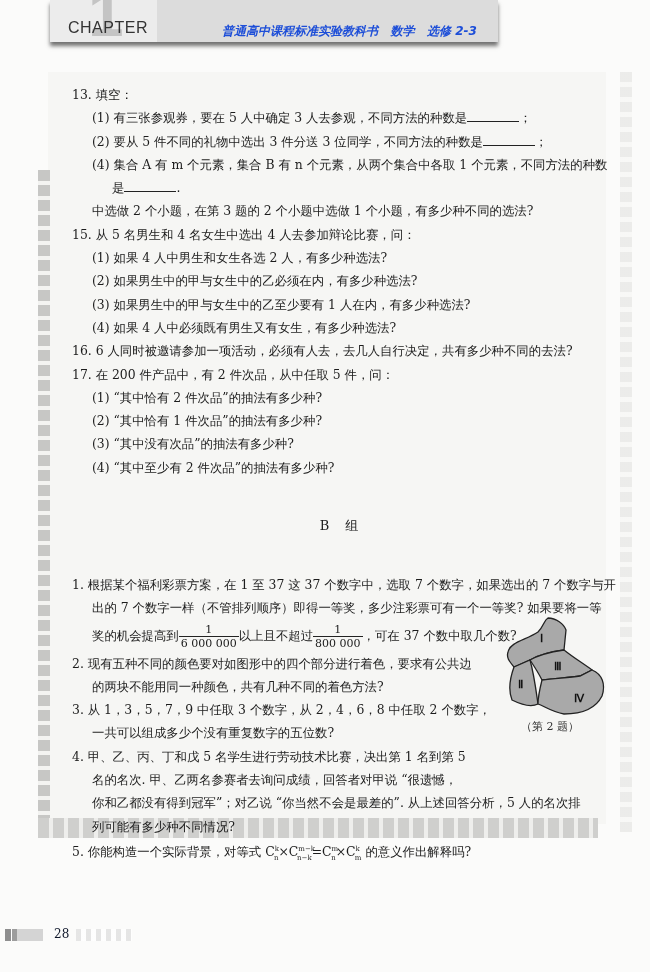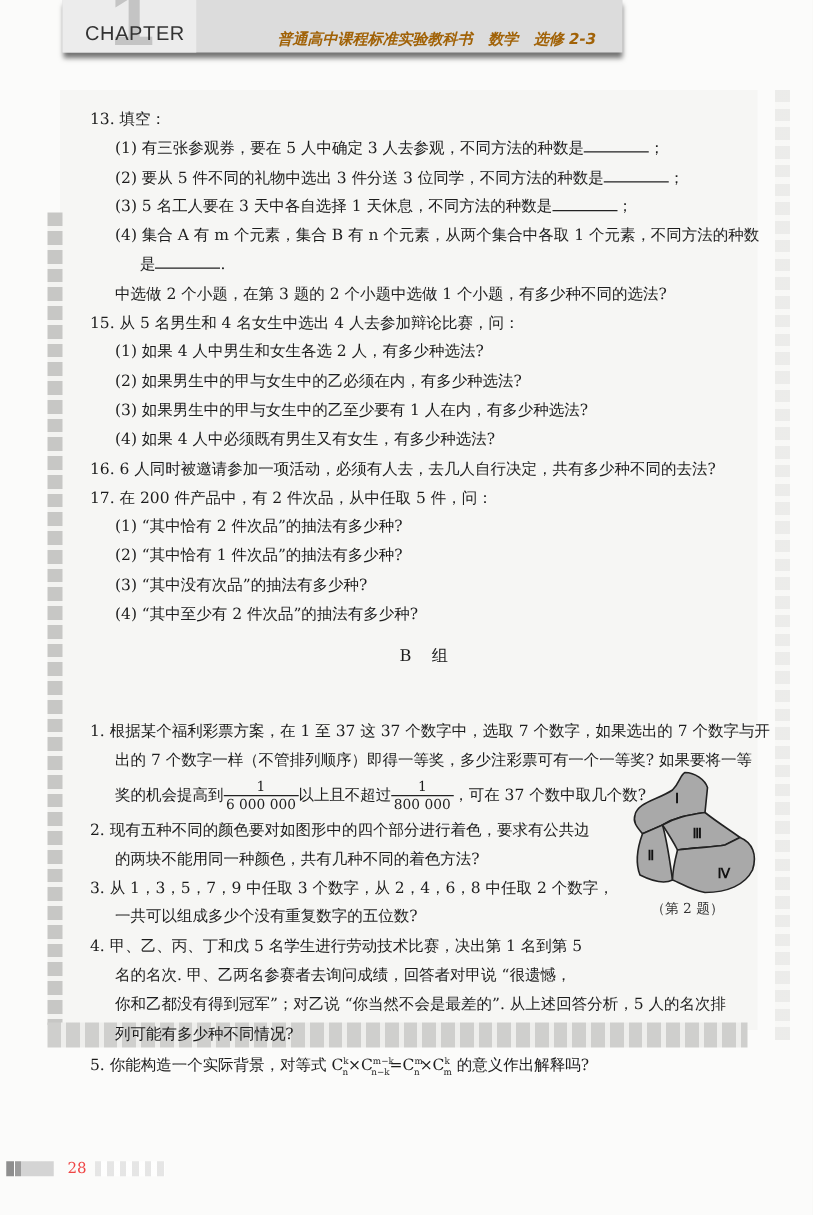--- a/index.html
+++ b/index.html
@@ -22,21 +22,21 @@
     .chapter-num {
       position:absolute; left:38px; top:-18px; font-family:"Liberation Sans", sans-serif;
       font-size:64px; font-weight:bold; color:#c4c4c4; line-height:1;
     }
     .chapter-word {
       position:absolute; left:18px; top:19px; font-family:"Liberation Sans", sans-serif;
       font-size:16px; color:#333; letter-spacing:0.5px;
     }
     .header-title {
       position:absolute; left:172px; top:23px; font-family:"DejaVu Sans", sans-serif;
-      font-size:12px; font-style:italic; font-weight:bold; color:#a16207; white-space:pre;
+      font-size:12px; font-style:italic; font-weight:bold; color:#1d4ed8; white-space:pre;
     }
     
     .frame {
       position:absolute; left:48px; top:72px; width:558px; height:752px;
       background:#f6f6f4;
     }
     .frame-right {
       position:absolute; left:620px; top:72px; width:12px; height:760px;
       background:repeating-linear-gradient(to bottom,#e8e8e6 0,#e8e8e6 10px,#f7f7f5 10px,#f7f7f5 15px);
       opacity:0.8;
@@ -68,21 +68,21 @@
       position:absolute; left:498px; top:612px; width:112px; height:110px;
     }
     .fig-caption {
       position:absolute; left:521px; top:719px; font-size:11px; color:#333;
     }
     .footer-bar {
       position:absolute; left:5px; top:929px; width:38px; height:12px;
       background:linear-gradient(to right,#8e8e8e 0,#8e8e8e 6px,#fff 6px,#fff 7px,#9c9c9c 7px,#9c9c9c 12px,#d4d4d4 12px);
     }
     .page-num {
-      position:absolute; left:54px; top:927px; font-size:12px; color:#ef4444;
+      position:absolute; left:54px; top:927px; font-size:12px; color:#0f172a;
     }
     .footer-deco {
       position:absolute; left:76px; top:929px; width:56px; height:12px;
       background:repeating-linear-gradient(to right,#dcdcdc 0,#dcdcdc 5px,#fff 5px,#fff 10px);
       opacity:0.7;
     }
     sub, sup { font-size:7px; }
   </style>
 </head>
 <body>
@@ -98,21 +98,20 @@
 <div class="frame"></div>
 <div class="frame-right"></div>
 <div class="frame-left"></div>
 <div class="frame-bottom"></div>
 
 <div class="content">
 
   <div class="line">13. 填空：</div>
   <div class="line ind1"><span>(1) 有三张参观券，要在 5 人中确定 3 人去参观，不同方法的种数是</span><span class="blank"></span><span>；</span></div>
   <div class="line ind1"><span>(2) 要从 5 件不同的礼物中选出 3 件分送 3 位同学，不同方法的种数是</span><span class="blank"></span><span>；</span></div>
-  <div class="line ind1"><span>(3) 5 名工人要在 3 天中各自选择 1 天休息，不同方法的种数是</span><span class="blank"></span><span>；</span></div>
   <div class="line ind1">(4) 集合 A 有 m 个元素，集合 B 有 n 个元素，从两个集合中各取 1 个元素，不同方法的种数</div>
   <div class="line ind2"><span>是</span><span class="blank"></span><span>.</span></div>
 
   <div class="line ind1">中选做 2 个小题，在第 3 题的 2 个小题中选做 1 个小题，有多少种不同的选法?</div>
 
   <div class="line">15. 从 5 名男生和 4 名女生中选出 4 人去参加辩论比赛，问：</div>
   <div class="line ind1">(1) 如果 4 人中男生和女生各选 2 人，有多少种选法?</div>
   <div class="line ind1">(2) 如果男生中的甲与女生中的乙必须在内，有多少种选法?</div>
   <div class="line ind1">(3) 如果男生中的甲与女生中的乙至少要有 1 人在内，有多少种选法?</div>
   <div class="line ind1">(4) 如果 4 人中必须既有男生又有女生，有多少种选法?</div>

